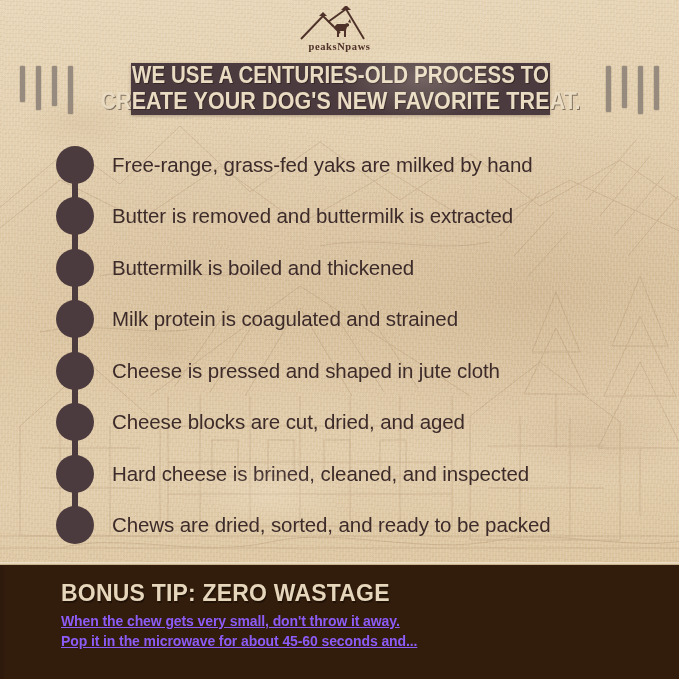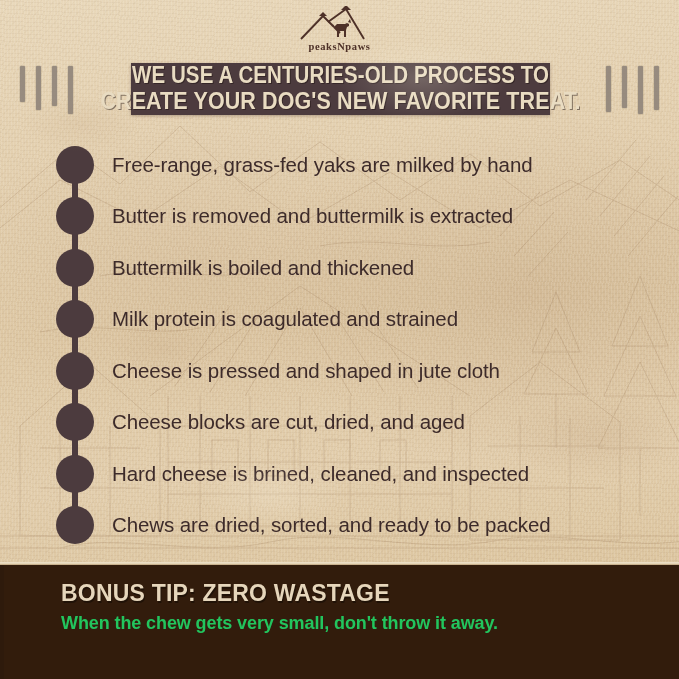--- a/index.html
+++ b/index.html
@@ -120,22 +120,22 @@
     position:absolute; left:4px; top:565px; width:679px; height:114px;
     background:#321c0c; overflow:hidden;
   }
   #footer-text { position:absolute; left:57px; top:15px; }
   #bonus-title {
     color:#e6d6bb; font-weight:bold; font-size:23px; text-transform:uppercase;
     letter-spacing:.2px; white-space:nowrap; transform:scaleY(1.06);
     text-shadow:1px 1px 0 rgba(0,0,0,.35);
   }
   .bonus-line {
-    color:#22c55e; font-weight:bold; font-size:18px;
-    letter-spacing:-.1px; white-space:nowrap; margin-top:4px;
+    color:#8b5cf6; font-weight:bold; font-size:14px;
+    letter-spacing:-.1px; white-space:nowrap; margin-top:4px;text-decoration:underline;
   }
   #bl1 { margin-top:6px; }
 </style>
 </head>
 <body>
 
 <div id="paper">
 
   <svg id="sketch" viewBox="0 0 679 466" preserveAspectRatio="none">
     <g stroke="#8d6a49" stroke-width="1" fill="none" opacity="0.5">
@@ -250,15 +250,16 @@
     </div>
   </div>
 </div>
 
 <div id="hairline"></div>
 
 <div id="footer">
   <div id="footer-text">
     <div id="bonus-title">Bonus tip: Zero wastage</div>
     <div class="bonus-line" id="bl1">When the chew gets very small, don't throw it away.</div>
+    <div class="bonus-line">Pop it in the microwave for about 45-60 seconds and...</div>
   </div>
 
 </div>
 
 </body></html>

